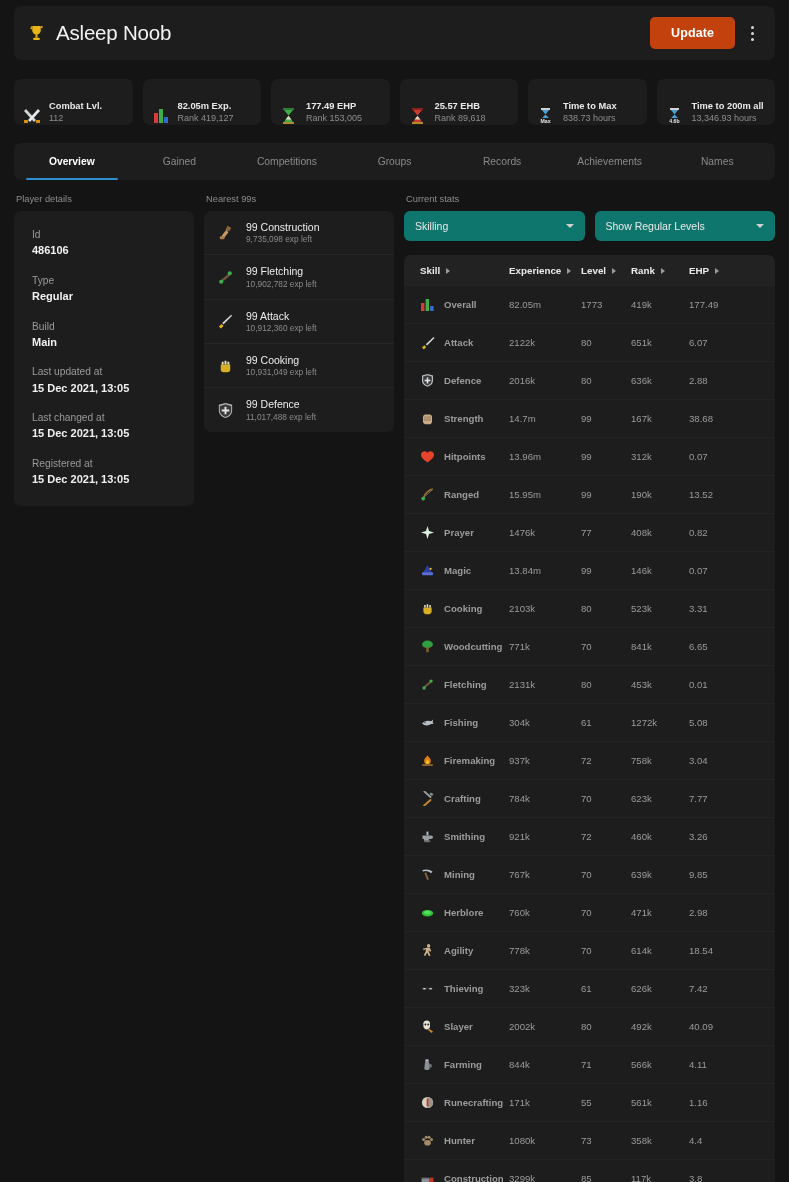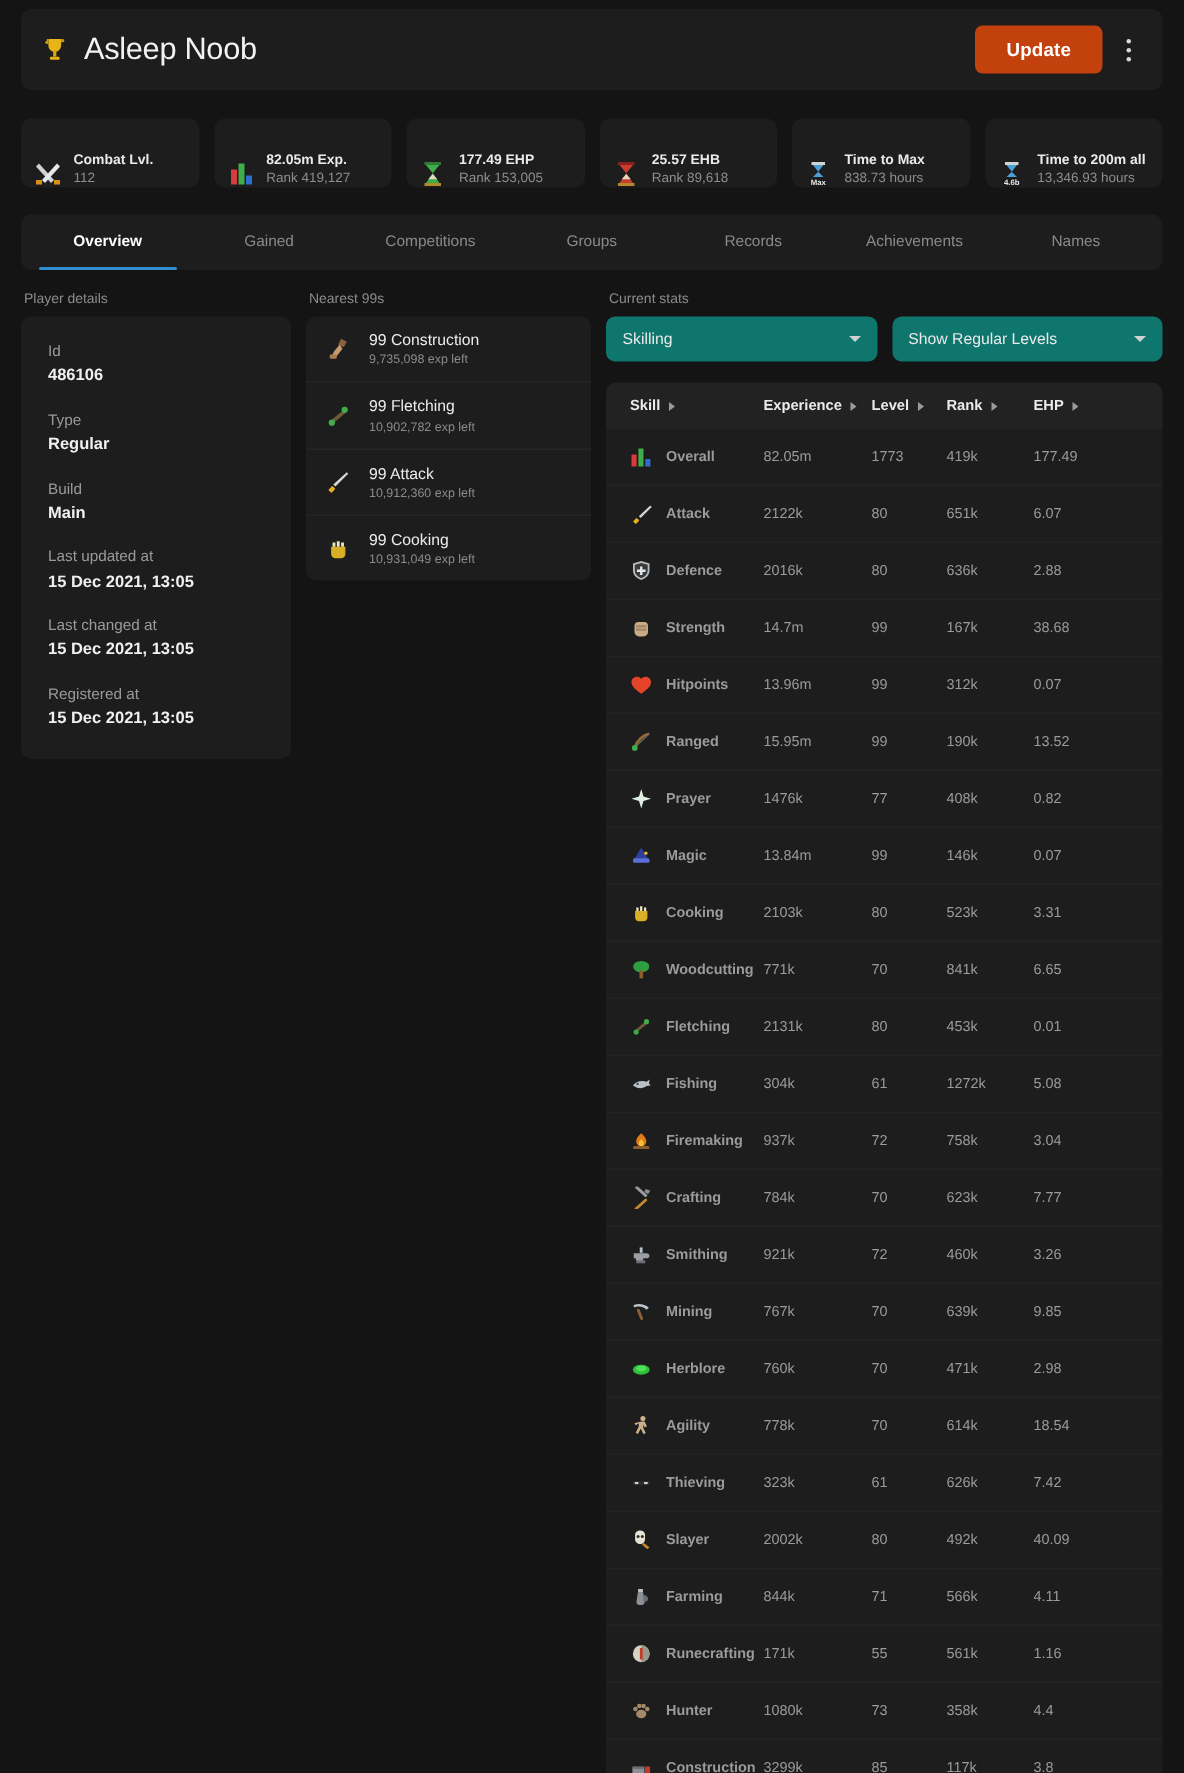--- a/index.html
+++ b/index.html
@@ -420,20 +420,31 @@
           <svg class="n99-icon" viewBox="0 0 20 20">
             <path d="M5 9h10v5a3 3 0 0 1-3 3H8a3 3 0 0 1-3-3z" fill="#d9b025"></path>
             <path d="M6 9V6h2v3zM9 9V5h2v4zM12 9V6h2v3z" fill="#efe6c2"></path>
           </svg>
           <div>
             <div class="n99-name">99 Cooking</div>
             <div class="n99-sub">10,931,049 exp left</div>
           </div>
         </div>
 
+        <div class="n99-row">
+          <svg class="n99-icon" viewBox="0 0 20 20">
+            <path d="M10 2l7 2v6c0 4-3.2 6.7-7 8-3.8-1.3-7-4-7-8V4z" fill="#b8bdc2"></path>
+            <path d="M10 3.5L16 5.2V10c0 3.3-2.6 5.6-6 6.8-3.4-1.2-6-3.5-6-6.8V5.2z" fill="#3a3a3a"></path>
+            <path d="M9 6h2v3h3v2h-3v3H9v-3H6V9h3z" fill="#e4e7ea"></path>
+          </svg>
+          <div>
+            <div class="n99-name">99 Defence</div>
+            <div class="n99-sub">11,017,488 exp left</div>
+          </div>
+        </div>
 
       </div>
     </div>
 
     <div class="col-right">
       <div class="section-label">Current stats</div>
 
       <div class="dd-row">
         <div class="dropdown">
           <span class="dd-text">Skilling</span>

